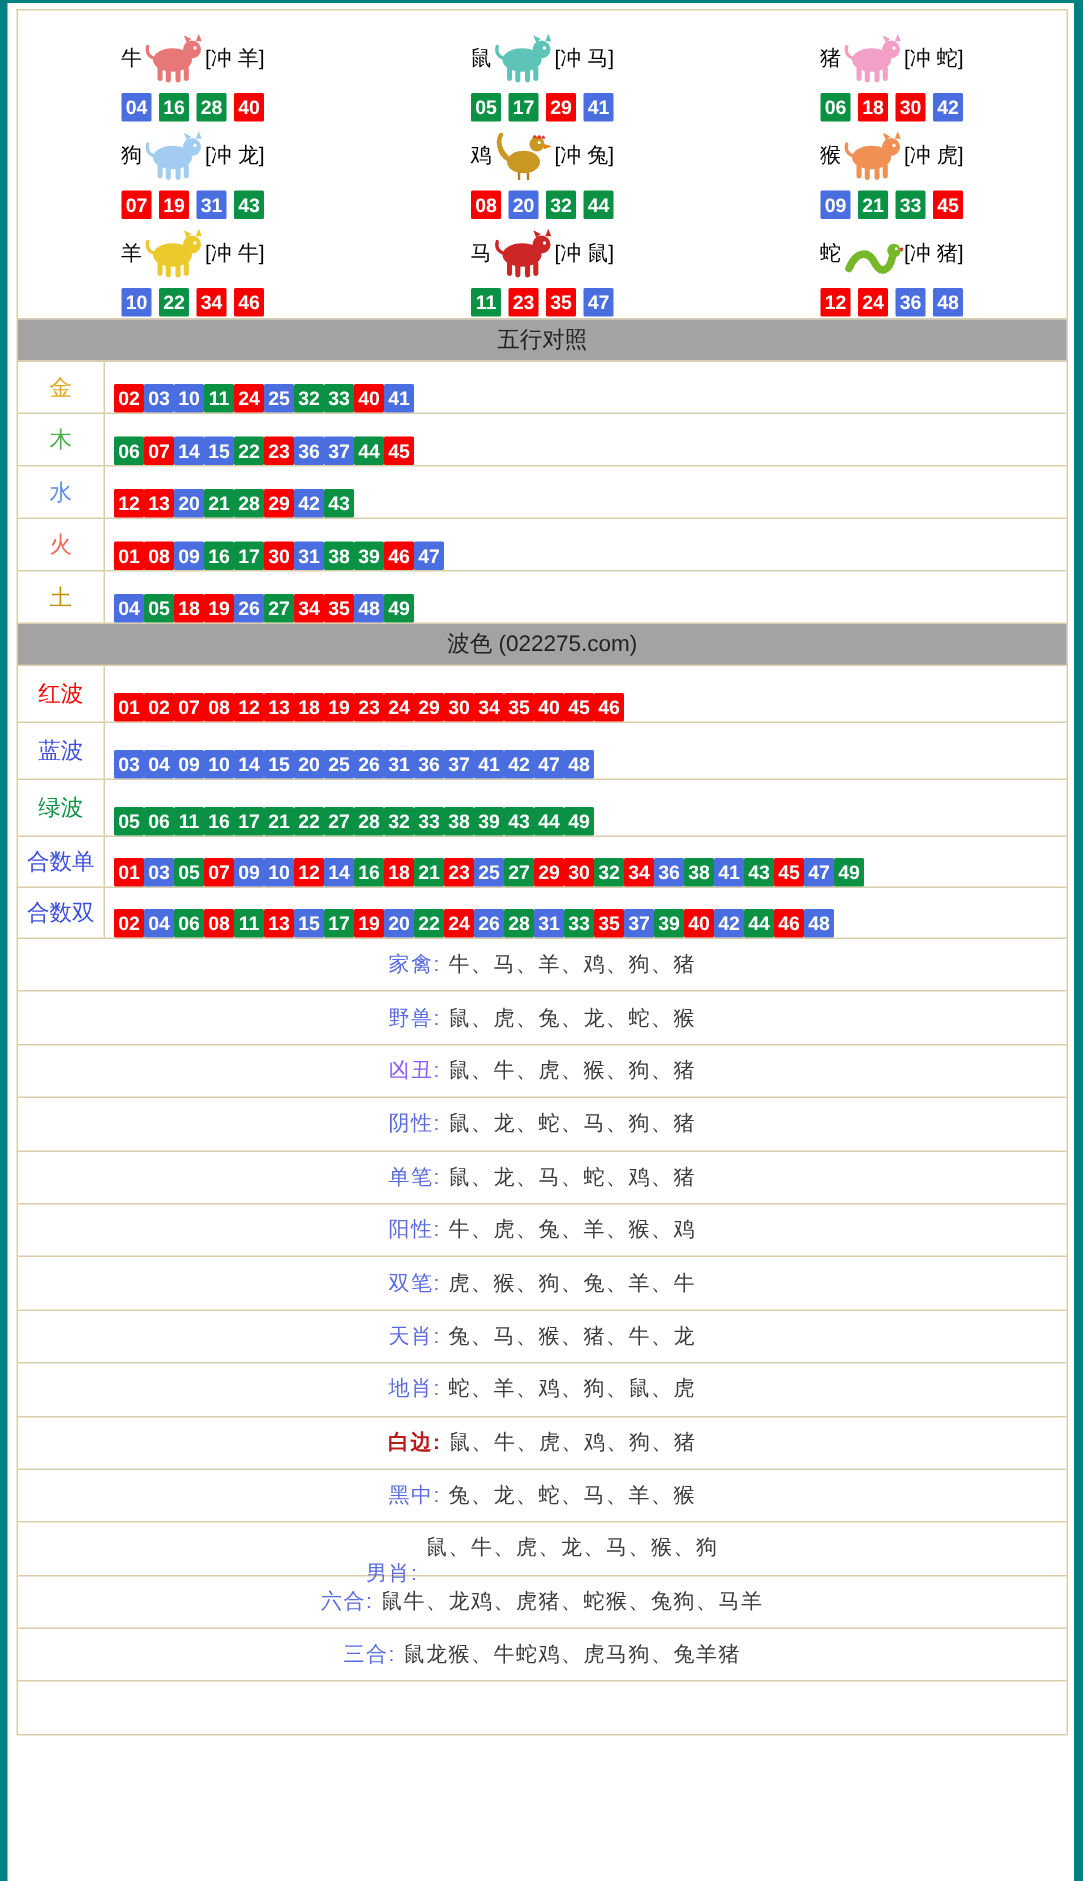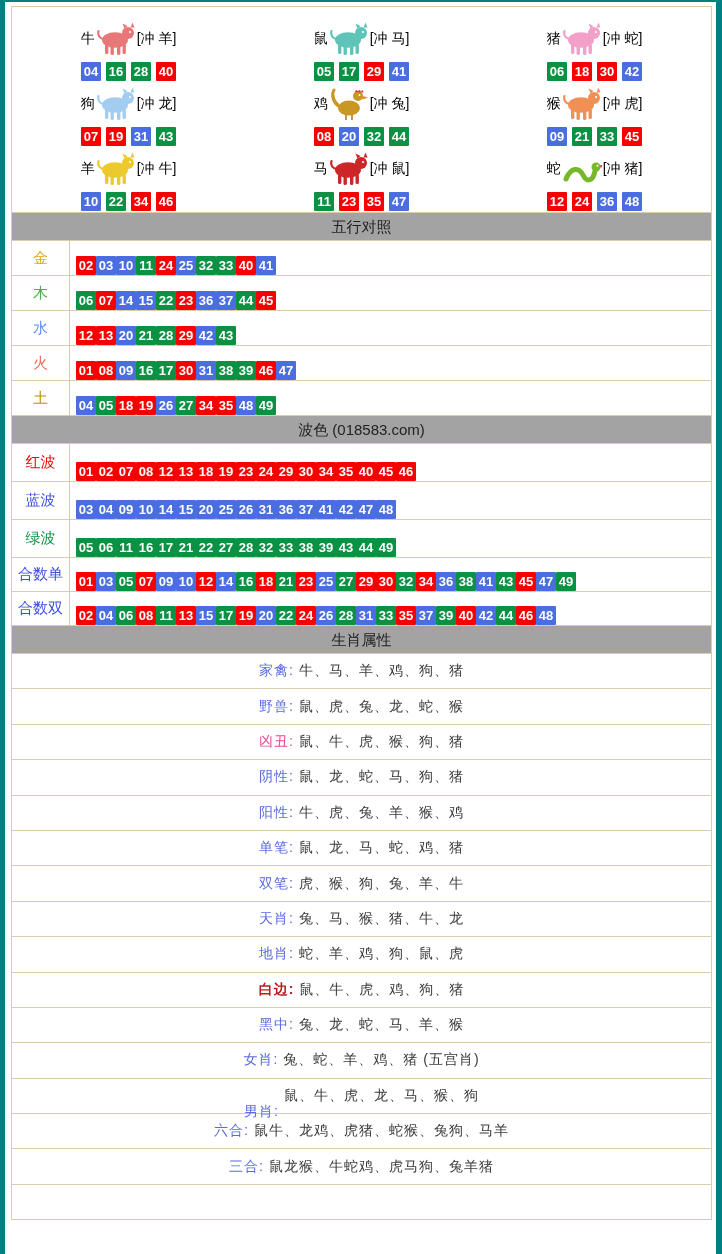--- a/index.html
+++ b/index.html
@@ -362,21 +362,21 @@
             <span class="ball" style="background: rgb(248, 0, 0);">18</span>
             <span class="ball" style="background: rgb(248, 0, 0);">19</span>
             <span class="ball" style="background: rgb(74, 110, 224);">26</span>
             <span class="ball" style="background: rgb(10, 145, 67);">27</span>
             <span class="ball" style="background: rgb(248, 0, 0);">34</span>
             <span class="ball" style="background: rgb(248, 0, 0);">35</span>
             <span class="ball" style="background: rgb(74, 110, 224);">48</span>
             <span class="ball" style="background: rgb(10, 145, 67);">49</span>
           </div>
         </div>
-        <div class="sec-h">波色 (018583.com)</div>
+        <div class="sec-h">波色 (022275.com)</div>
         <div class="num-row row-bose">
           <div class="row-label" style="color: rgb(248, 0, 0);">红波</div>
           <div class="row-balls">
             <span class="ball" style="background: rgb(248, 0, 0);">01</span>
             <span class="ball" style="background: rgb(248, 0, 0);">02</span>
             <span class="ball" style="background: rgb(248, 0, 0);">07</span>
             <span class="ball" style="background: rgb(248, 0, 0);">08</span>
             <span class="ball" style="background: rgb(248, 0, 0);">12</span>
             <span class="ball" style="background: rgb(248, 0, 0);">13</span>
             <span class="ball" style="background: rgb(248, 0, 0);">18</span>
@@ -488,68 +488,63 @@
             <span class="ball" style="background: rgb(10, 145, 67);">39</span>
             <span class="ball" style="background: rgb(248, 0, 0);">40</span>
             <span class="ball" style="background: rgb(74, 110, 224);">42</span>
             <span class="ball" style="background: rgb(10, 145, 67);">44</span>
             <span class="ball" style="background: rgb(248, 0, 0);">46</span>
             <span class="ball" style="background: rgb(74, 110, 224);">48</span>
           </div>
         </div>
       </div>
     <div id="attr-section">
-        <div class="sec-h">生肖属性</div>
         <div class="attr-row">
           <span class="attr-label" style="color: rgb(90, 107, 224);">家禽:</span>
           <span class="attr-value">牛、马、羊、鸡、狗、猪</span>
         </div>
         <div class="attr-row">
           <span class="attr-label" style="color: rgb(90, 107, 224);">野兽:</span>
           <span class="attr-value">鼠、虎、兔、龙、蛇、猴</span>
         </div>
         <div class="attr-row">
-          <span class="attr-label" style="color: #ec4899;">凶丑:</span>
+          <span class="attr-label" style="color: #8b5cf6;">凶丑:</span>
           <span class="attr-value">鼠、牛、虎、猴、狗、猪</span>
         </div>
         <div class="attr-row">
           <span class="attr-label" style="color: rgb(90, 107, 224);">阴性:</span>
           <span class="attr-value">鼠、龙、蛇、马、狗、猪</span>
         </div>
         <div class="attr-row">
+          <span class="attr-label" style="color: rgb(90, 107, 224);">单笔:</span>
+          <span class="attr-value">鼠、龙、马、蛇、鸡、猪</span>
+        </div>
+        <div class="attr-row">
           <span class="attr-label" style="color: rgb(90, 107, 224);">阳性:</span>
           <span class="attr-value">牛、虎、兔、羊、猴、鸡</span>
         </div>
         <div class="attr-row">
-          <span class="attr-label" style="color: rgb(90, 107, 224);">单笔:</span>
-          <span class="attr-value">鼠、龙、马、蛇、鸡、猪</span>
-        </div>
-        <div class="attr-row">
           <span class="attr-label" style="color: rgb(90, 107, 224);">双笔:</span>
           <span class="attr-value">虎、猴、狗、兔、羊、牛</span>
         </div>
         <div class="attr-row">
           <span class="attr-label" style="color: rgb(90, 107, 224);">天肖:</span>
           <span class="attr-value">兔、马、猴、猪、牛、龙</span>
         </div>
         <div class="attr-row">
           <span class="attr-label" style="color: rgb(90, 107, 224);">地肖:</span>
           <span class="attr-value">蛇、羊、鸡、狗、鼠、虎</span>
         </div>
         <div class="attr-row">
           <span class="attr-label" style="color: #b91c1c; font-weight: bold;">白边:</span>
           <span class="attr-value">鼠、牛、虎、鸡、狗、猪</span>
         </div>
         <div class="attr-row">
           <span class="attr-label" style="color: rgb(90, 107, 224);">黑中:</span>
           <span class="attr-value">兔、龙、蛇、马、羊、猴</span>
-        </div>
-        <div class="attr-row">
-          <span class="attr-label" style="color: rgb(90, 107, 224);">女肖:</span>
-          <span class="attr-value">兔、蛇、羊、鸡、猪 (五宫肖)</span>
         </div>
         <div class="attr-row">
           <span class="attr-label" style="color: rgb(90, 107, 224); margin-top: 32px;">男肖:</span>
           <span class="attr-value">鼠、牛、虎、龙、马、猴、狗</span>
         </div>
         <div class="attr-row">
           <span class="attr-label" style="color: rgb(90, 107, 224);">六合:</span>
           <span class="attr-value">鼠牛、龙鸡、虎猪、蛇猴、兔狗、马羊</span>
         </div>
         <div class="attr-row">

